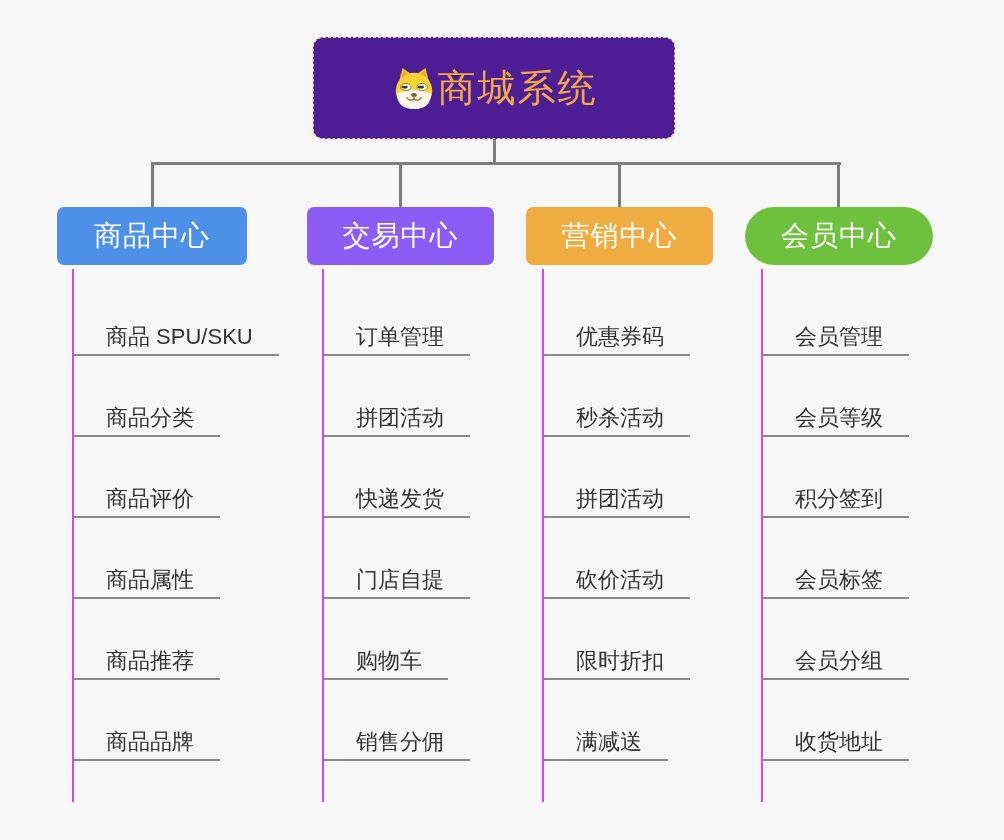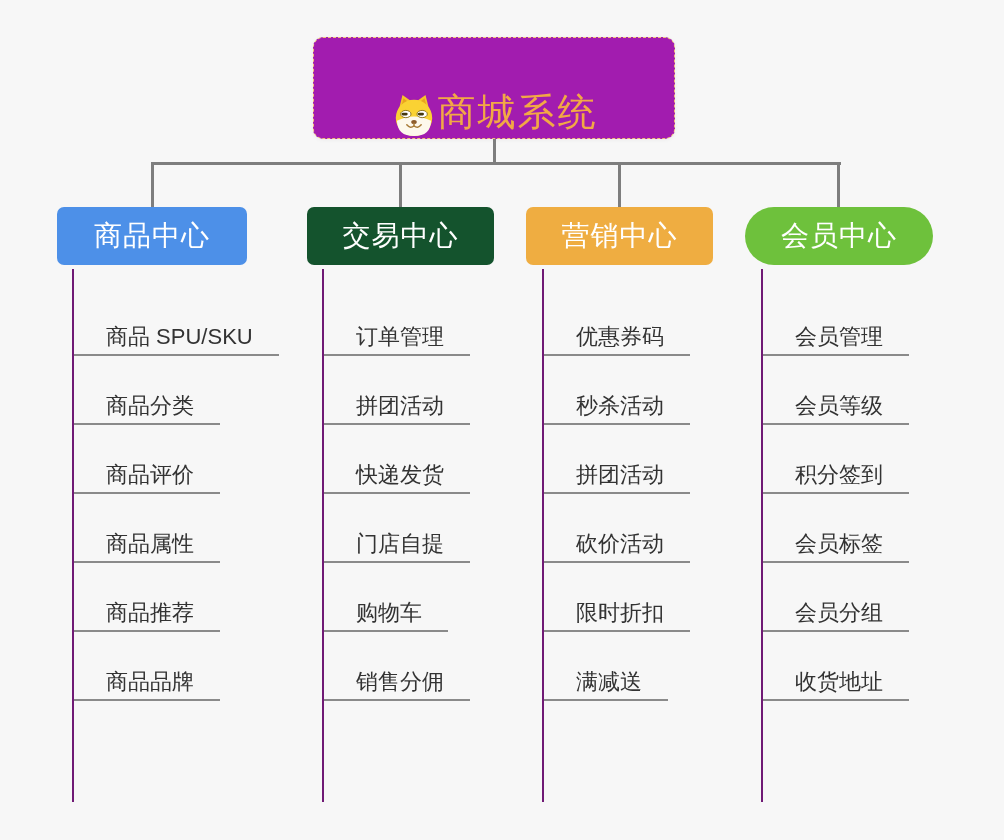--- a/index.html
+++ b/index.html
@@ -8,24 +8,24 @@
     font-family: "Liberation Sans", "DejaVu Sans", sans-serif;
     background: #f7f7f7;
     position: relative;
     overflow: hidden;
   }
   .stage { position: absolute; inset: 0; width: 1004px; height: 840px; }
 
   
   .root-node {
     position: absolute; left: 313px; top: 37px; width: 362px; height: 102px;
-    background: #a21caf;
+    background: #4c1d95;
     border: 1px dashed #f2c27a;
     border-radius: 10px;
-    display: flex; align-items: flex-end; justify-content: center; gap: 1px;
+    display: flex; align-items: center; justify-content: center; gap: 1px;
     box-shadow: 0 1px 4px rgba(0,0,0,0.05);
   }
   .root-title {
     font-size: 38px; letter-spacing: 2px; color: #f2a845; font-weight: 400;
     white-space: nowrap;
   }
   .root-icon { width: 46px; height: 46px; flex: 0 0 auto; }
 
   
   .line { position: absolute; background: #7e7e7e; }
@@ -45,31 +45,31 @@
     cursor: default;
   }
   .branch-header.b1 { left: 57px;  width: 190px; }
   .branch-header.b2 { left: 307px; width: 187px; }
   .branch-header.b3 { left: 526px; width: 187px; }
   .branch-header.b4 { left: 745px; width: 188px; }
 
   
   .branch-col {
     position: absolute; top: 269px; height: 533px;
-    border-left: 2px solid #701a75;
+    border-left: 2px solid #d946ef;
   }
   .branch-col.c1 { left: 72px; }
   .branch-col.c2 { left: 322px; }
   .branch-col.c3 { left: 542px; }
   .branch-col.c4 { left: 761px; }
 
   .child-topic {
     width: max-content;
     height: 34px; line-height: 30px;
-    margin-top: 35px;
+    margin-top: 47px;
     padding: 0 26px 2px 32px;
     border-bottom: 2px solid #8a8a8a;
     font-size: 22px; color: #333333;
     white-space: nowrap;
   }
   .child-topic:first-child { margin-top: 53px; }
 </style>
 </head>
 <body>
 
@@ -94,21 +94,21 @@
   </div>
 
   <div class="line v-root"></div>
   <div class="line h-main"></div>
   <div class="line drop-1"></div>
   <div class="line drop-2"></div>
   <div class="line drop-3"></div>
   <div class="line drop-4"></div>
 
   <div class="branch-header b1" style="background-color: rgb(77, 144, 232);">商品中心</div>
-  <div class="branch-header b2" style="background-color: #14532d;">交易中心</div>
+  <div class="branch-header b2" style="background-color: #8b5cf6;">交易中心</div>
   <div class="branch-header b3" style="background-color: rgb(239, 173, 65);">营销中心</div>
   <div class="branch-header b4" style="background-color: rgb(110, 193, 60); border-radius: 29px;">会员中心</div>
 
   <div class="branch-col c1">
     <div class="child-topic">商品 SPU/SKU</div>
     <div class="child-topic">商品分类</div>
     <div class="child-topic">商品评价</div>
     <div class="child-topic">商品属性</div>
     <div class="child-topic">商品推荐</div>
     <div class="child-topic">商品品牌</div>

